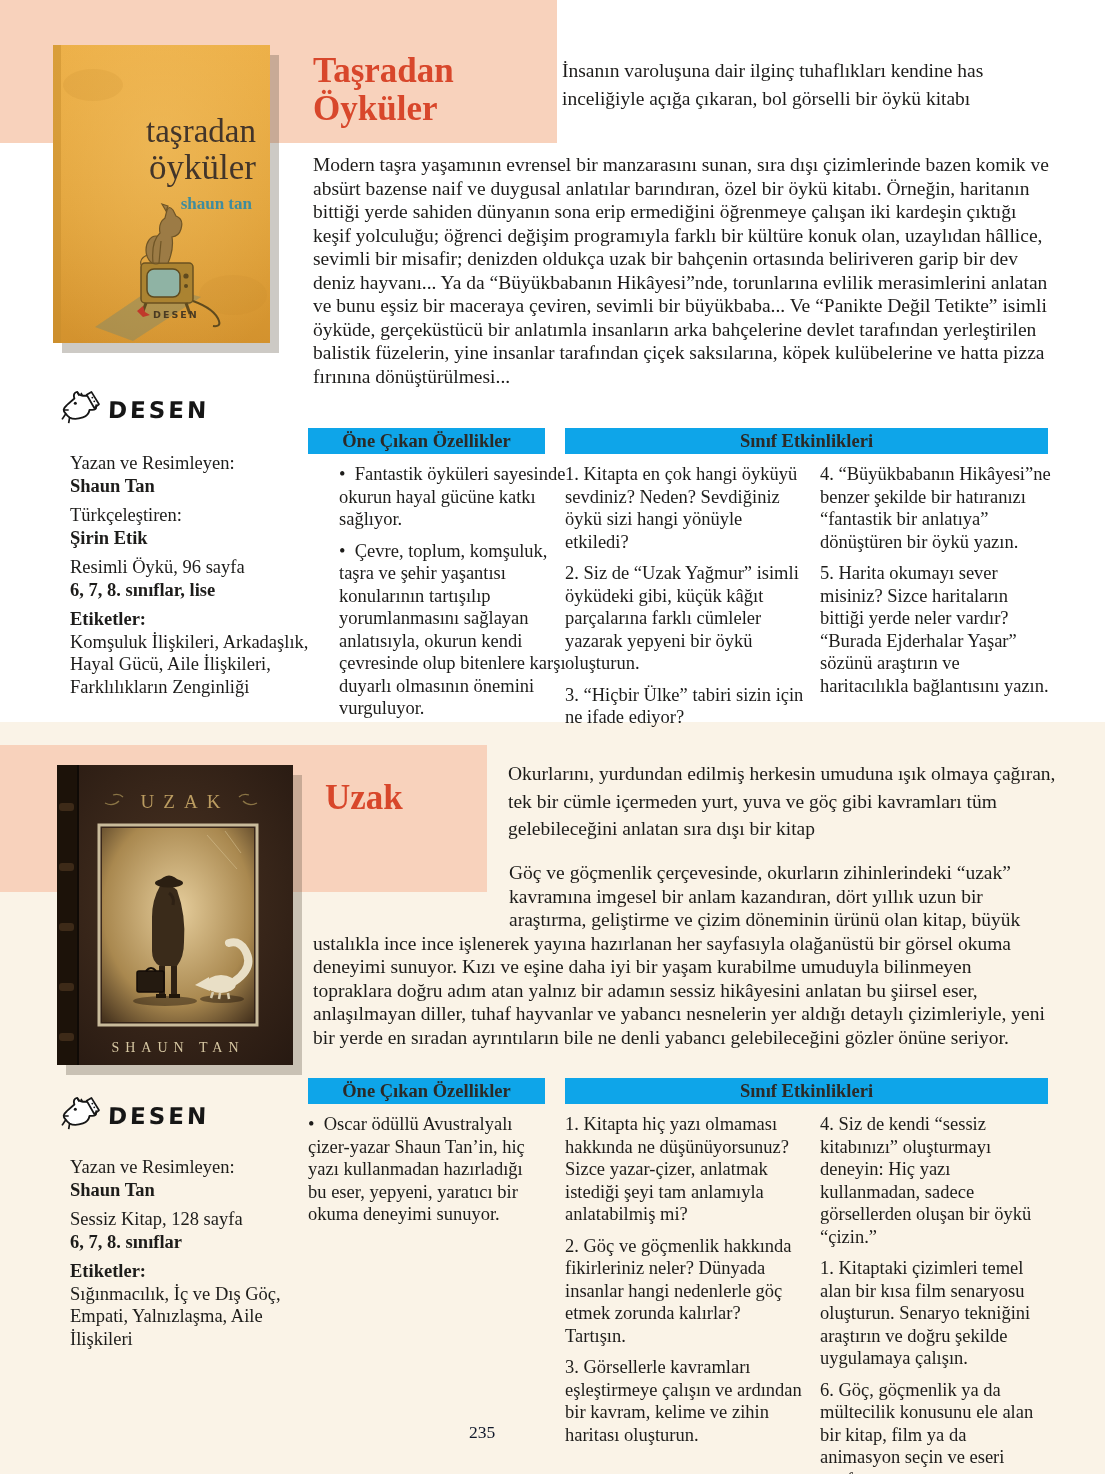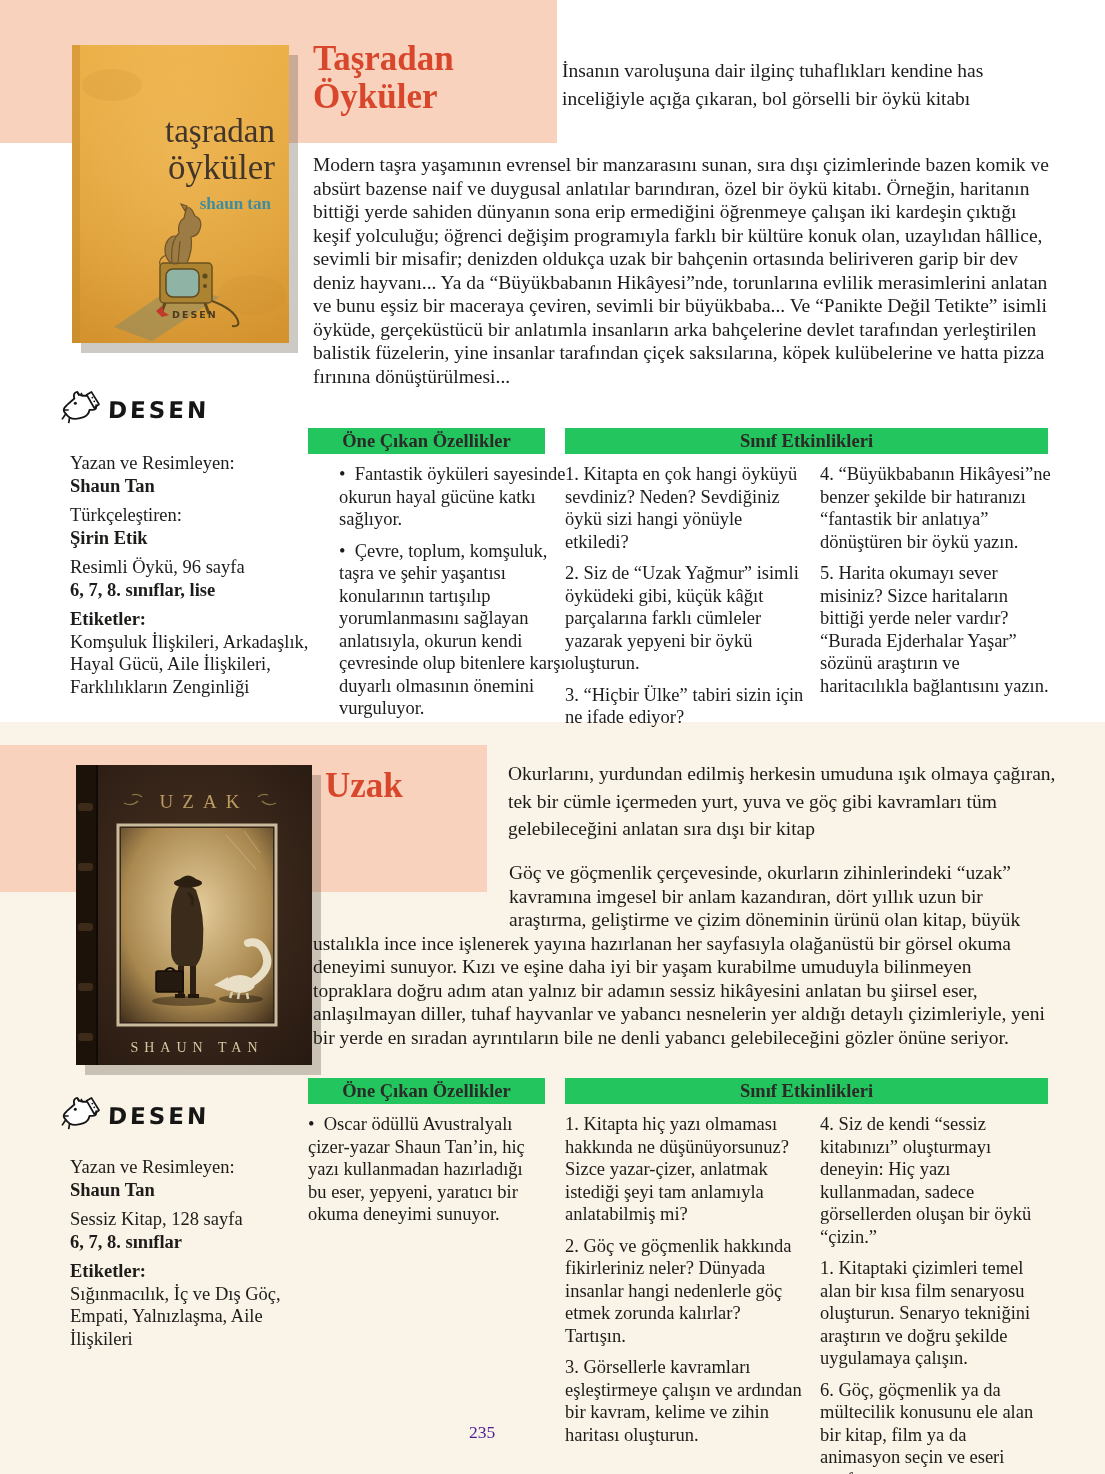--- a/index.html
+++ b/index.html
@@ -9,27 +9,27 @@
     -webkit-font-smoothing:antialiased;overflow:hidden;
   }
   .abs{position:absolute;}
   
   .cream-lower{left:0;top:722px;width:1105px;height:752px;background:#faf3e7;}
   .peach-band{background:#f8d2bc;}
   #band1{left:0;top:0;width:557px;height:143px;}
   #band2{left:0;top:745px;width:487px;height:147px;}
 
   
-  .cover{box-shadow:9px 10px 0 rgba(88,78,62,0.30);margin-left:19px;}
+  .cover{box-shadow:9px 10px 0 rgba(88,78,62,0.30);}
   #cover1{left:53px;top:45px;width:217px;height:298px;}
   #cover2{left:57px;top:765px;width:236px;height:300px;}
   .cover svg{display:block;}
 
   
-  .book-title{color:#d8472b;font-weight:bold;font-size:35px;line-height:38px;}
+  .book-title{color:#d8472b;font-weight:bold;font-size:35px;line-height:38px;margin-top:12px;}
   #title1{left:313px;top:40px;width:240px;}
   #title2{left:325px;top:767px;width:240px;}
 
   
   .tagline{font-size:19.5px;line-height:27.5px;}
   #tagline1{left:562px;top:57px;width:445px;}
   #tagline2{left:508px;top:760px;width:548px;}
 
   
   .desc{font-size:19.5px;line-height:23.5px;}
@@ -48,41 +48,41 @@
 
   
   .credits{font-size:18.5px;line-height:22.5px;}
   #credits1{left:70px;top:452px;width:242px;}
   #credits2{left:70px;top:1156px;width:248px;}
   .credit-group{margin:0 0 7px 0;}
   .b{font-weight:bold;}
 
   
   .col-head{
-    background:#22c55e;height:26px;display:flex;align-items:center;justify-content:center;
+    background:#0ea5e9;height:26px;display:flex;align-items:center;justify-content:center;
     font-weight:bold;font-size:18.5px;color:#2b2a27;
   }
   #fbar1{left:308px;top:428px;width:237px;}
   #abar1{left:565px;top:428px;width:483px;}
   #fbar2{left:308px;top:1078px;width:237px;}
   #abar2{left:565px;top:1078px;width:483px;}
 
   
   .col-text{font-size:18.5px;line-height:22.5px;}
   .col-text p{margin:0 0 9px 0;}
   .bullet::before{content:"\2022\00a0\00a0";}
   #flist1{left:308px;top:463px;width:237px;margin-left:31px;}
   #alist1a{left:565px;top:463px;width:239px;}
   #alist1b{left:820px;top:463px;width:231px;}
   #flist2{left:308px;top:1113px;width:237px;}
   #alist2a{left:565px;top:1113px;width:239px;}
   #alist2b{left:820px;top:1113px;width:231px;}
 
   
-  #pagenum{left:0;top:1422px;width:964px;text-align:center;font-size:17.5px;color:#4c1d95;}
+  #pagenum{left:0;top:1422px;width:964px;text-align:center;font-size:17.5px;color:#0f172a;}
 </style>
 </head>
 <body>
 
 <div class="abs cream-lower"></div>
 <div class="abs peach-band" id="band1"></div>
 <div class="abs peach-band" id="band2"></div>
 
 <div class="abs cover" id="cover1">
   <svg width="217" height="298" viewBox="0 0 217 298">

